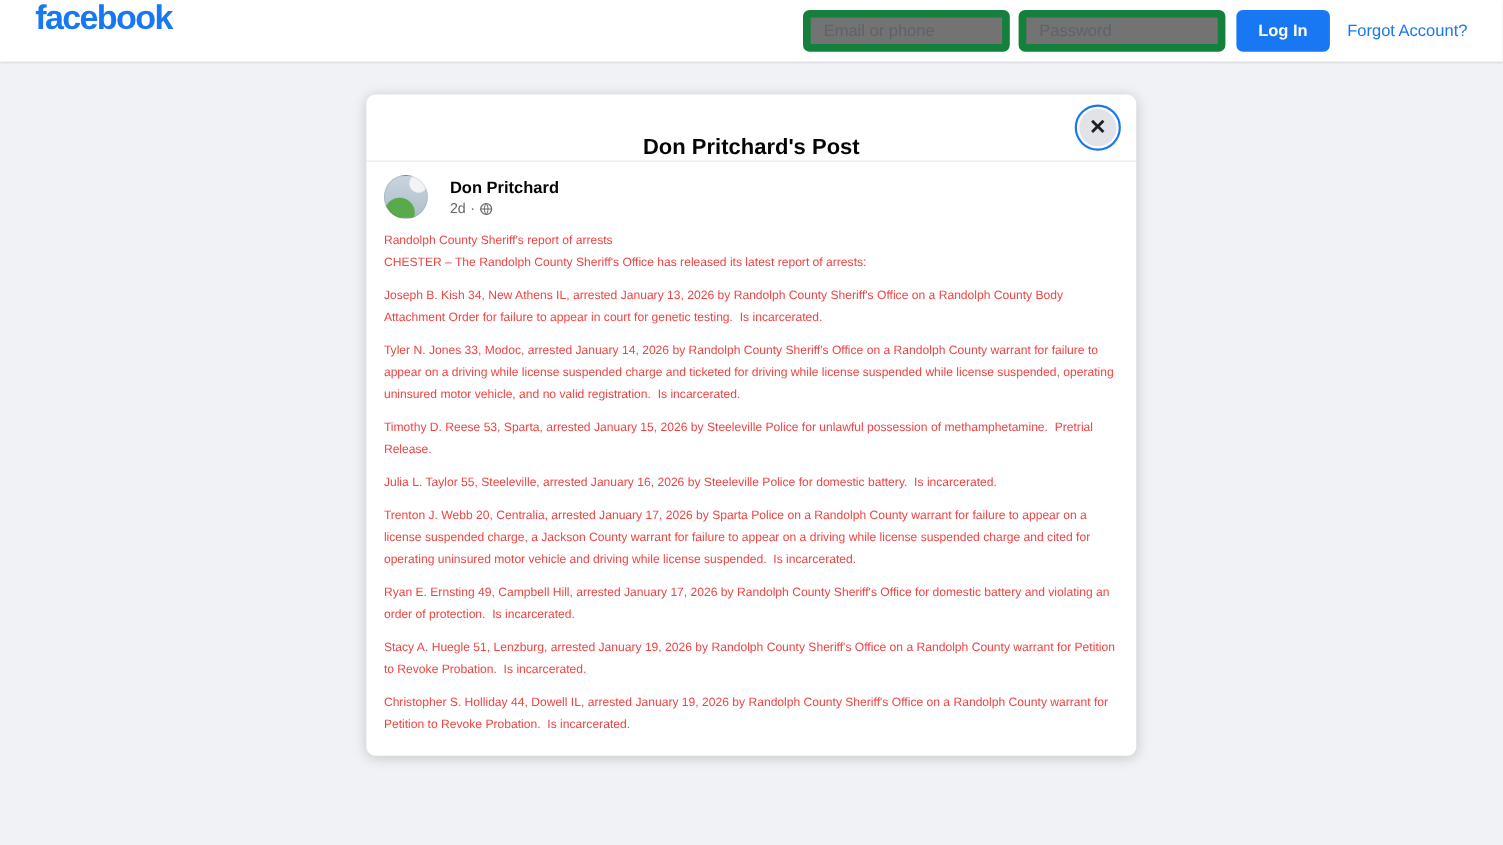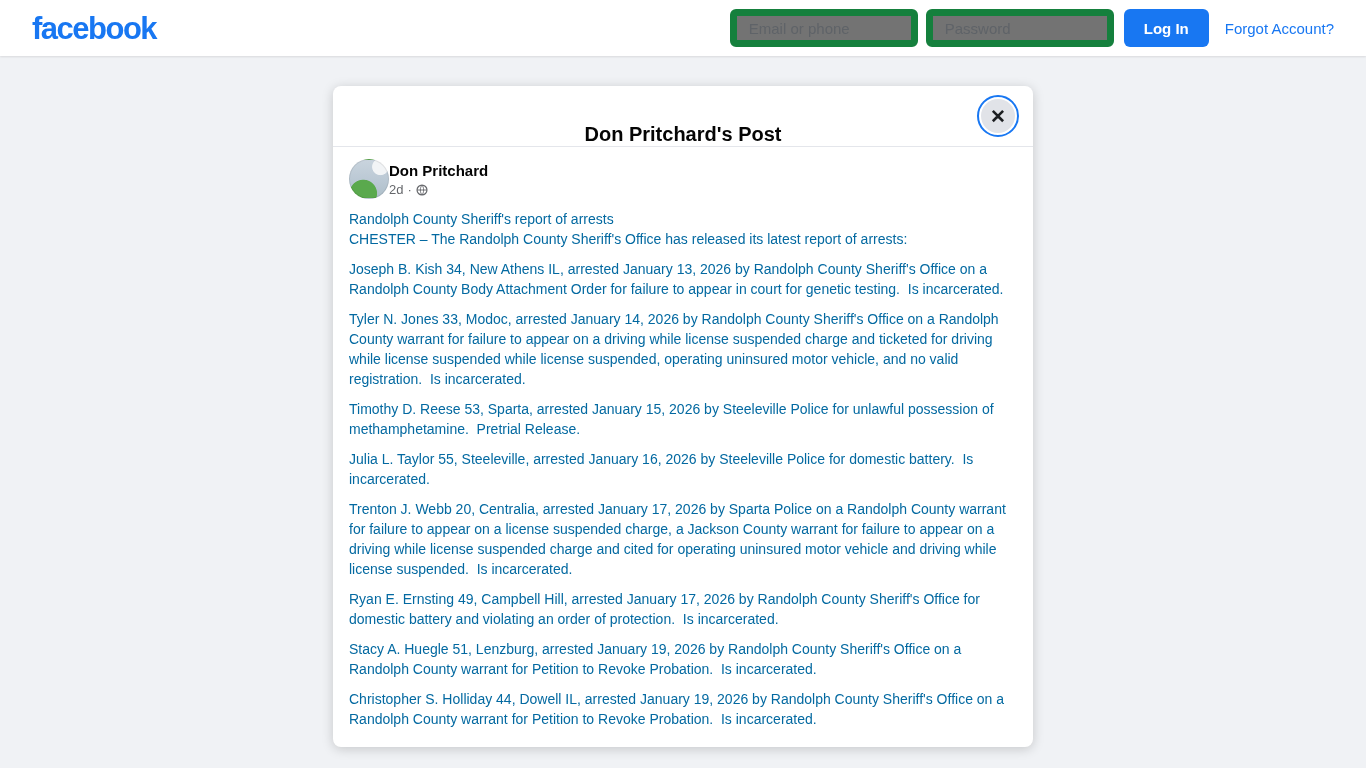--- a/index.html
+++ b/index.html
@@ -8,21 +8,21 @@
     width: 1366px; height: 768px; overflow: hidden;
     background: #f0f2f5;
     font-family: "Liberation Sans", sans-serif;
     color: #050505;
   }
 
   
   .topbar {
     position: fixed; top: 0; left: 0; width: 1366px; height: 56px;
     background: #ffffff;
-    display: flex; align-items: center; justify-content: space-between;
+    display: flex; justify-content: space-between;
     padding: 0 32px;
     box-shadow: 0 1px 2px rgba(0,0,0,0.10);
     z-index: 20;
   }
   .logo {
     color: #1877f2; font-size: 31px; font-weight: bold;
     letter-spacing: -1.5px; line-height: 1; cursor: pointer;
     user-select: none;
   }
   .auth { display: flex; align-items: center; gap: 8px; }
@@ -69,40 +69,40 @@
   .close-circle {
     width: 34px; height: 34px; border-radius: 50%;
     background: #e1e3e8;
     display: flex; align-items: center; justify-content: center;
     font-size: 19px; font-weight: bold; color: #1c1e21; line-height: 1;
   }
 
   .modal-body { padding: 12px 16px 8px; }
 
   
-  .author-row { display: flex; align-items: center; gap: 0; margin-bottom: 10px; }
+  .author-row { display: flex; align-items: center; gap: 20px; margin-bottom: 10px; }
   .avatar {
     width: 40px; height: 40px; border-radius: 50%; flex: 0 0 40px;
     background:
       radial-gradient(circle at 35% 88%, #5aa94d 0 32%, rgba(90,169,77,0) 34%),
       radial-gradient(circle at 80% 18%, #f2f4f6 0 18%, rgba(242,244,246,0) 20%),
       linear-gradient(180deg, #c9d4de 0%, #b9c7d3 60%, #aebfc9 100%);
     border: 1px solid rgba(0,0,0,0.08);
   }
   .author-name { font-size: 15px; font-weight: bold; color: #050505; line-height: 19px; }
   .author-meta {
     display: flex; align-items: center; gap: 4px;
     font-size: 13px; color: #65676b; margin-top: 2px; line-height: 16px;
   }
   .globe-icon { display: inline-flex; }
 
   
   .post-text p {
     margin: 0 0 10px;
-    font-size: 14px; line-height: 20px; color: #0369a1;
+    font-size: 11px; line-height: 20px; color: #ef4444;
     white-space: pre-wrap;
   }
 </style>
 </head>
 <body>
 
 <header class="topbar">
   <div class="logo">facebook</div>
   <div class="auth">
     <input type="text" class="email-input" placeholder="Email or phone" style="">

